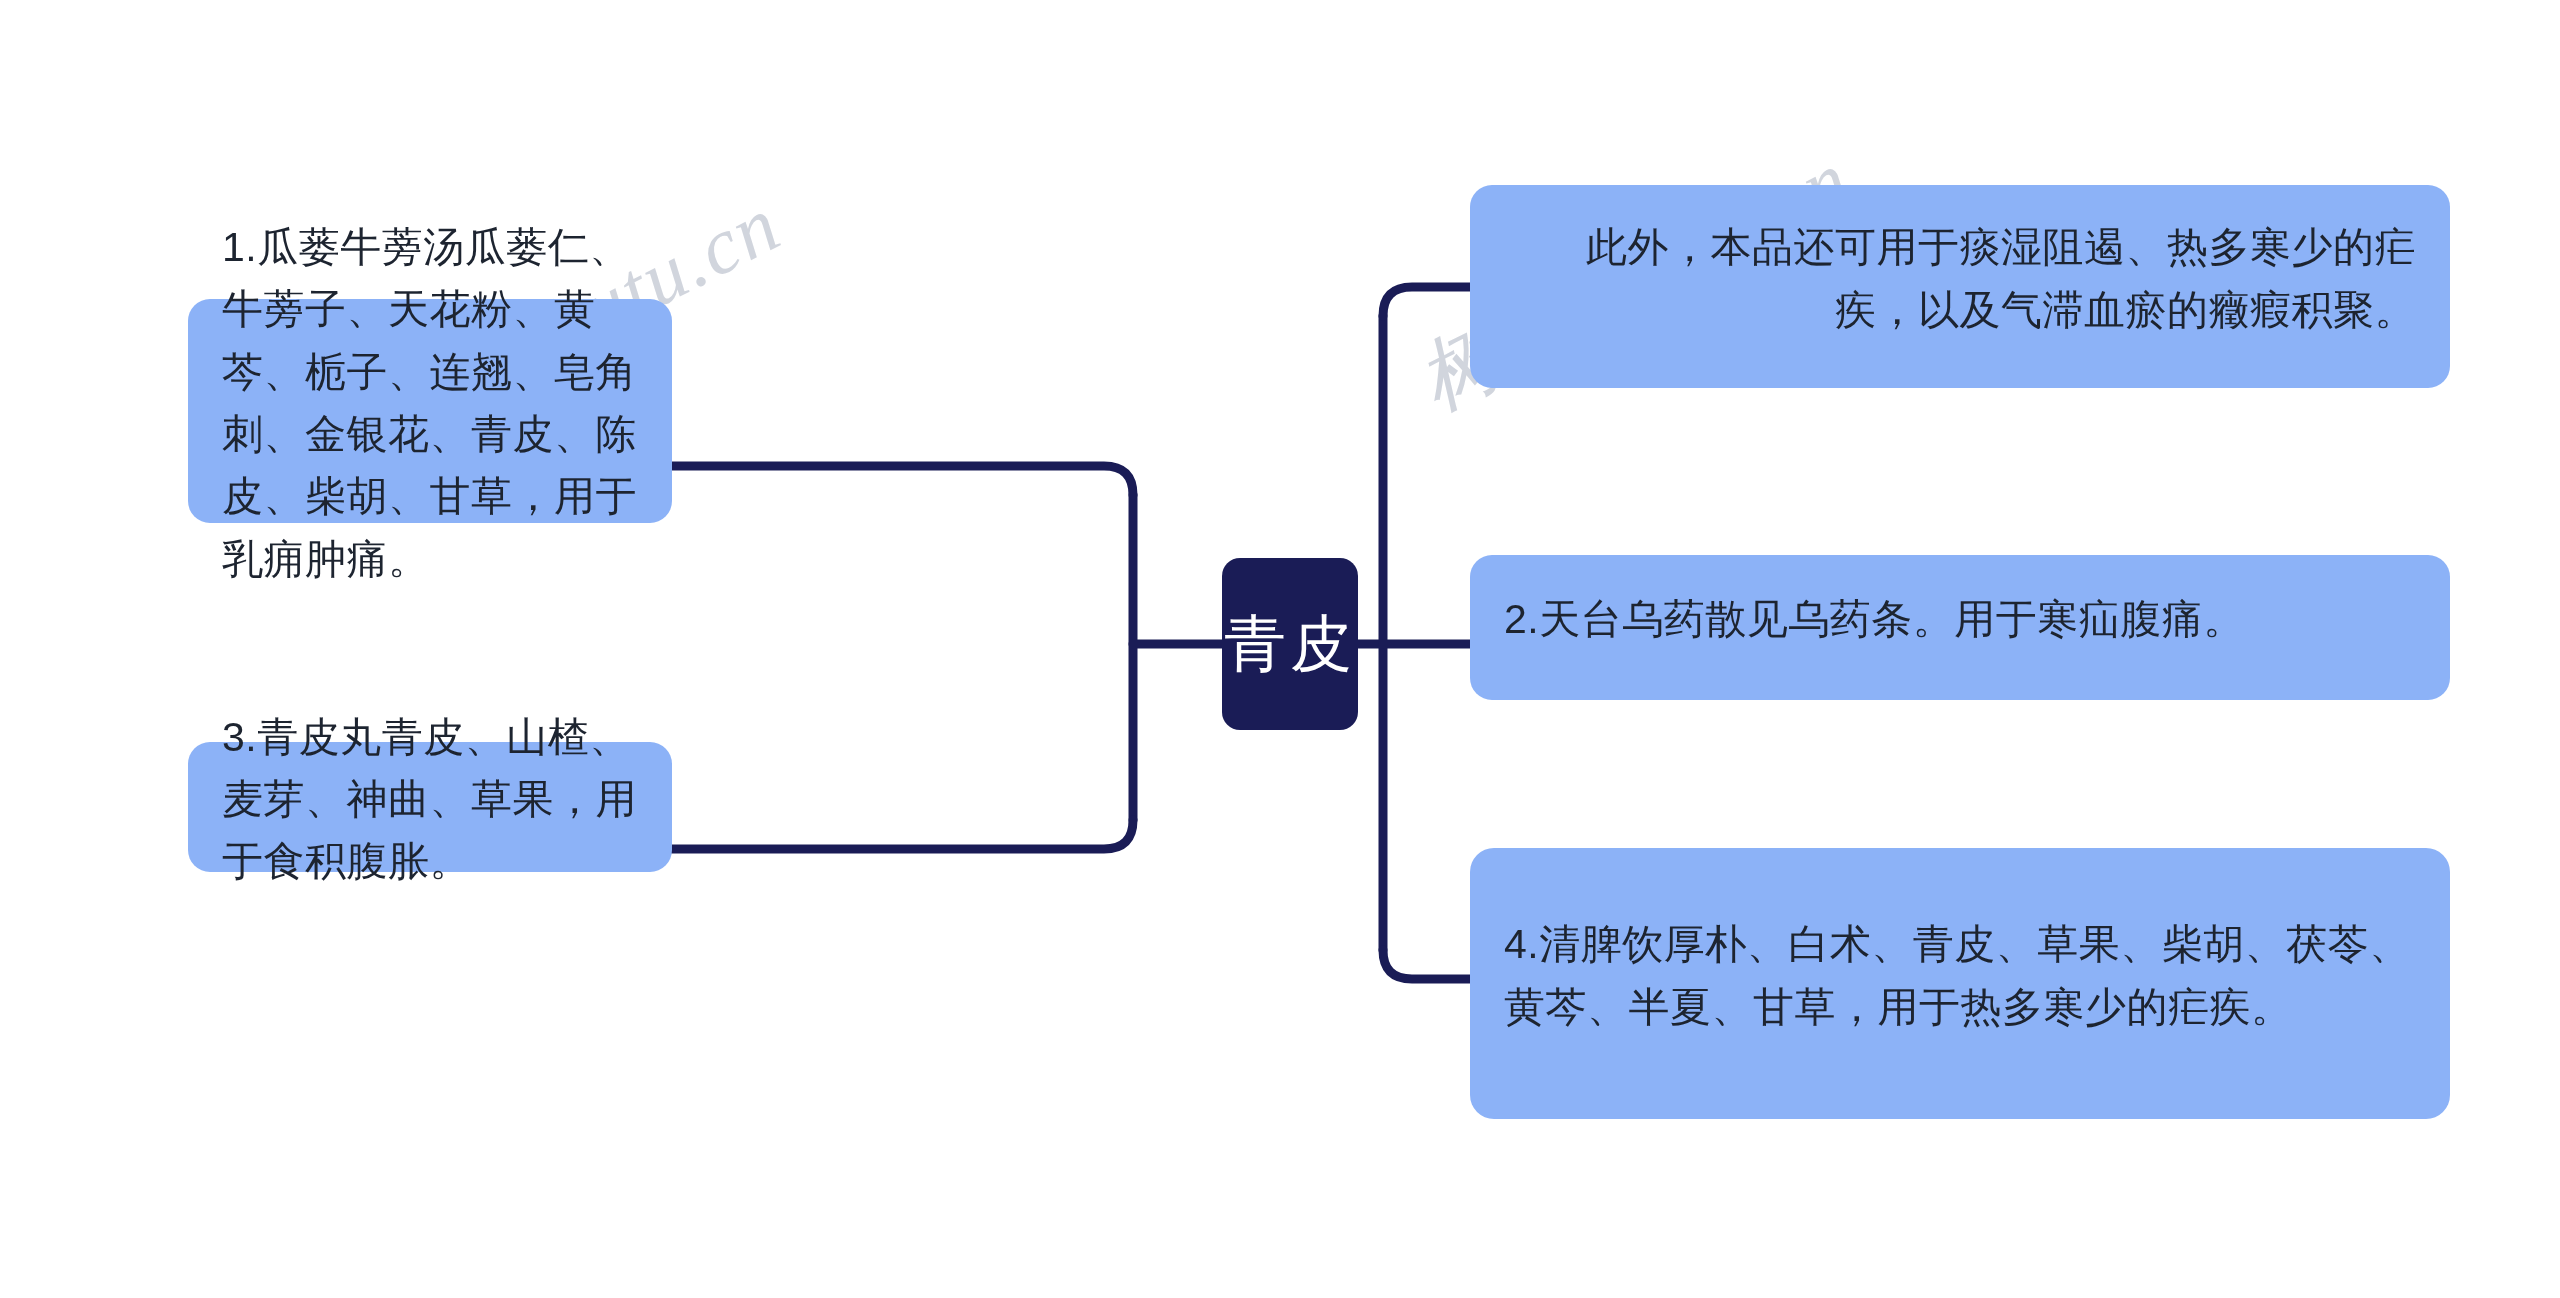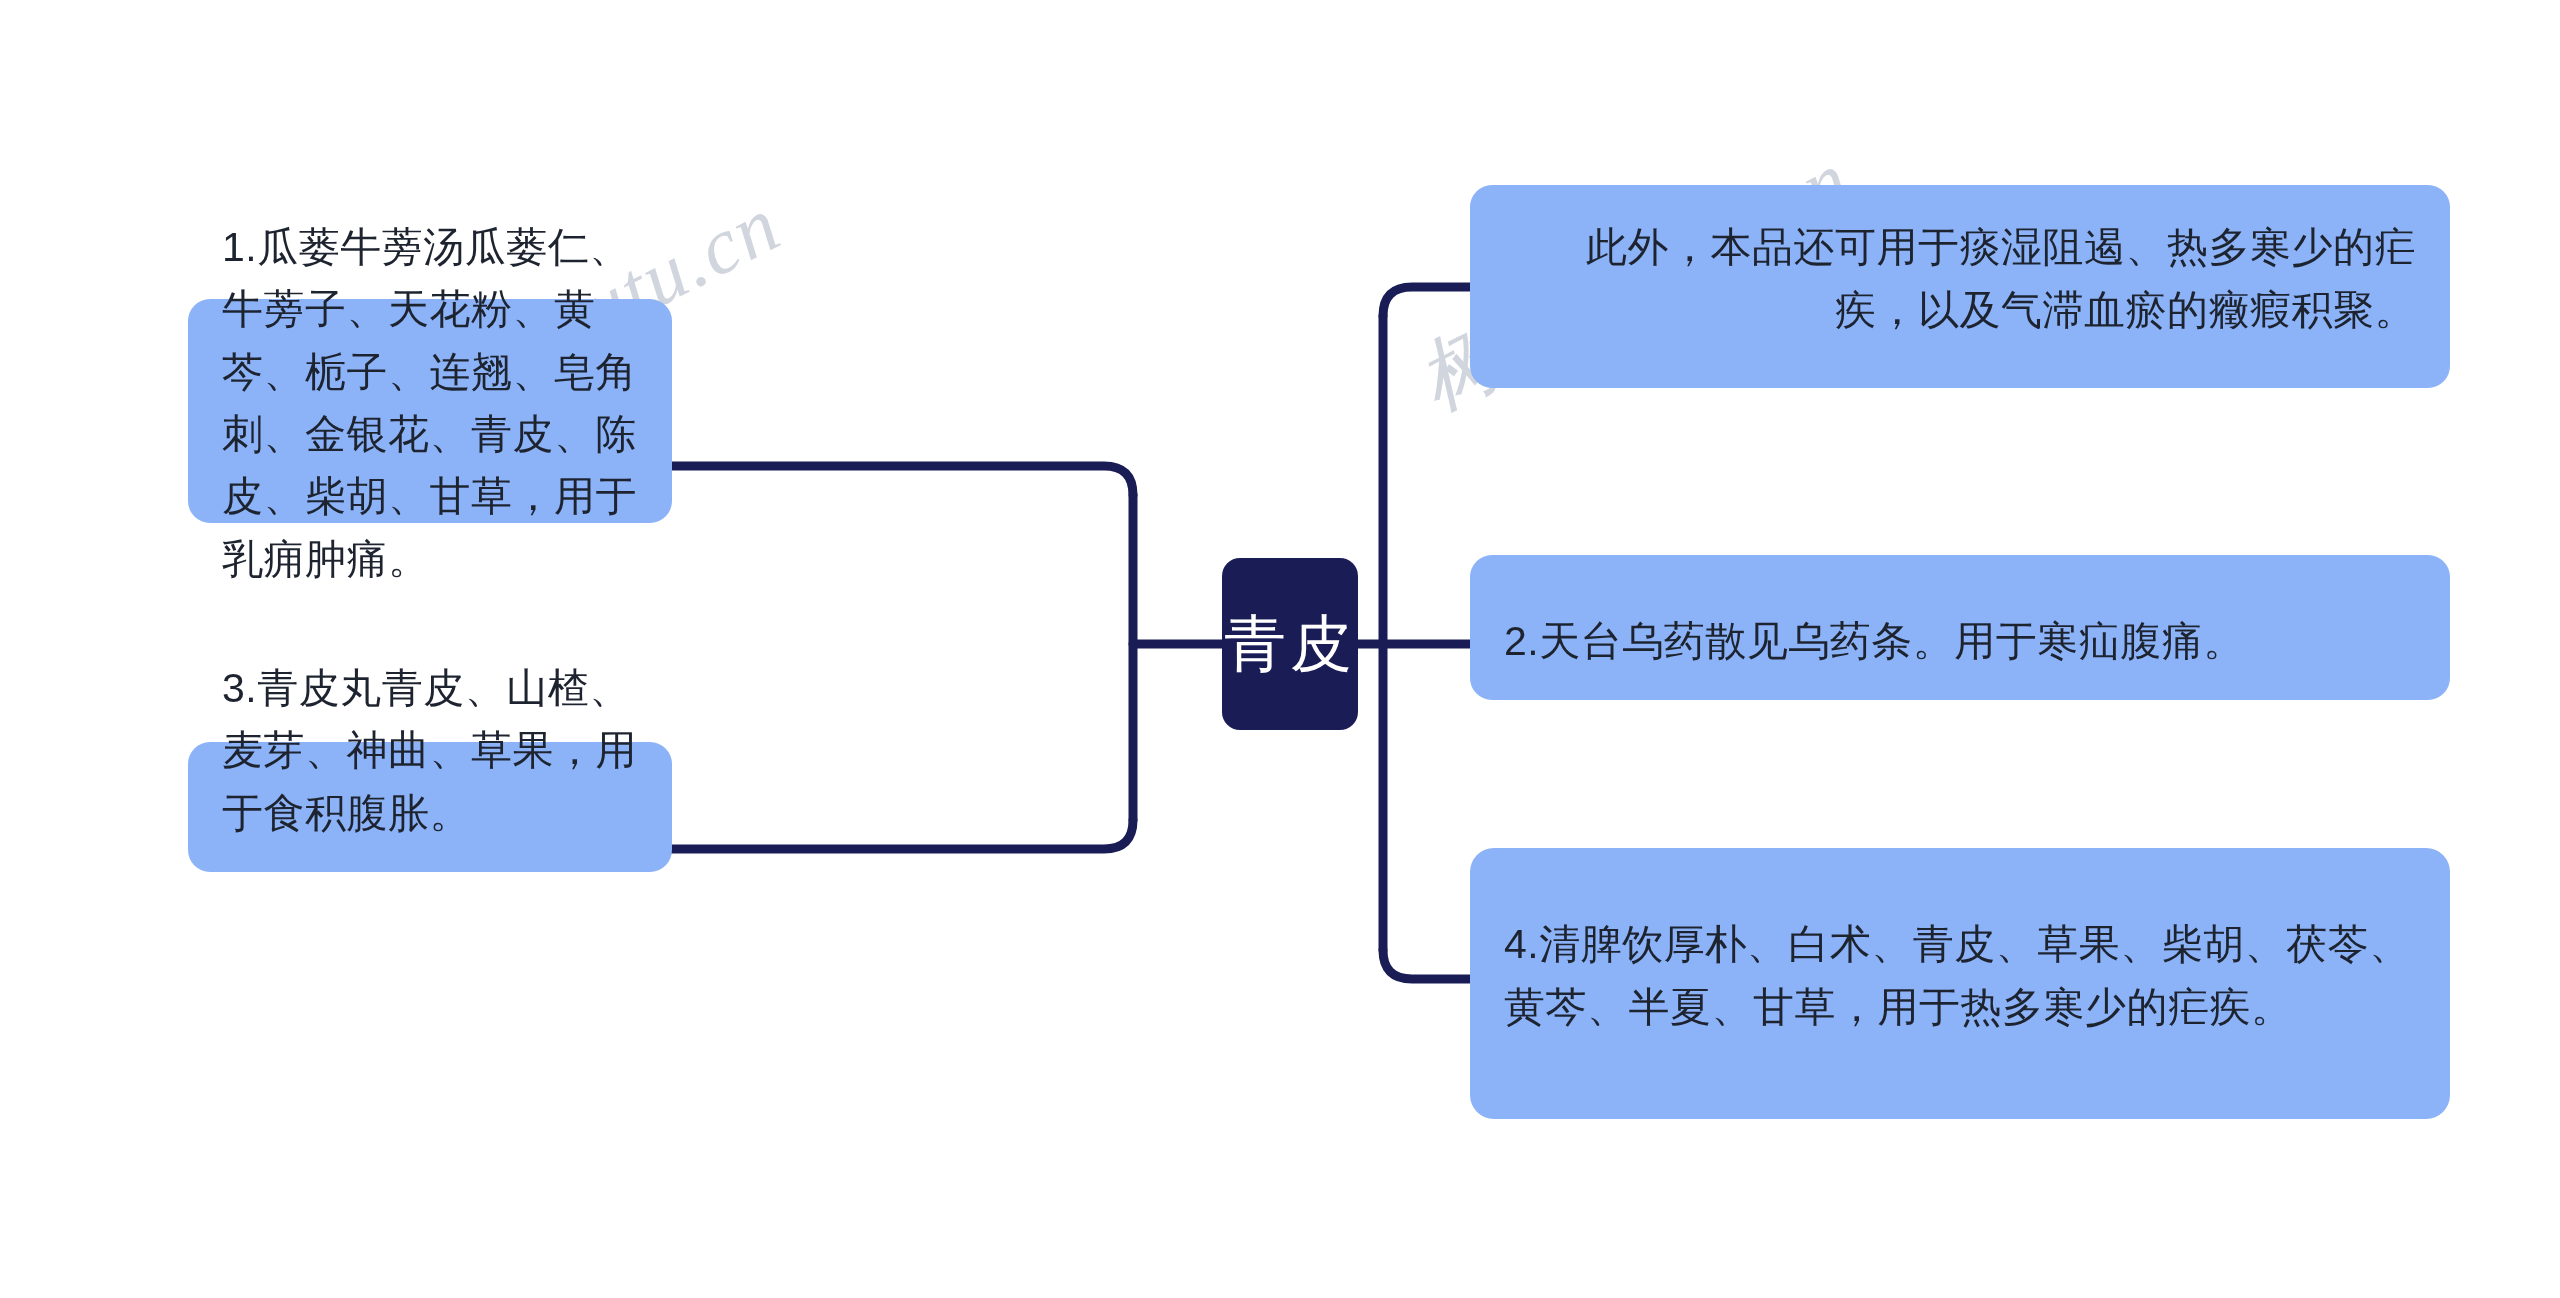--- a/index.html
+++ b/index.html
@@ -82,24 +82,24 @@
     border-radius: 18px;
     font-size: 62px;
     letter-spacing: 4px;
     display: flex;
     align-items: center;
     justify-content: center;
   }
 
   
   #node-left-1  { left: 188px;  top: 299px;  width: 484px;  height: 224px; }
-  #node-left-3  { left: 188px;  top: 742px;  width: 484px;  height: 130px; align-items: flex-end; }
+  #node-left-3  { left: 188px;  top: 742px;  width: 484px;  height: 130px; }
   #node-center  { left: 1222px; top: 558px;  width: 136px;  height: 172px; }
   #node-right-0 { left: 1470px; top: 185px;  width: 980px;  height: 203px; text-align: right; }
-  #node-right-2 { left: 1470px; top: 555px;  width: 980px;  height: 145px; align-items: flex-end; }
+  #node-right-2 { left: 1470px; top: 555px;  width: 980px;  height: 145px; }
   #node-right-4 { left: 1470px; top: 848px;  width: 980px;  height: 271px; border-radius: 24px; }
 </style>
 </head>
 <body>
 
 <div id="canvas">
 
   <svg id="connectors" viewBox="0 0 2560 1298" width="2560" height="1298" xmlns="http://www.w3.org/2000/svg">
     <g fill="none" stroke="#1a1c56" stroke-width="9" stroke-linecap="round" stroke-linejoin="round">
 

